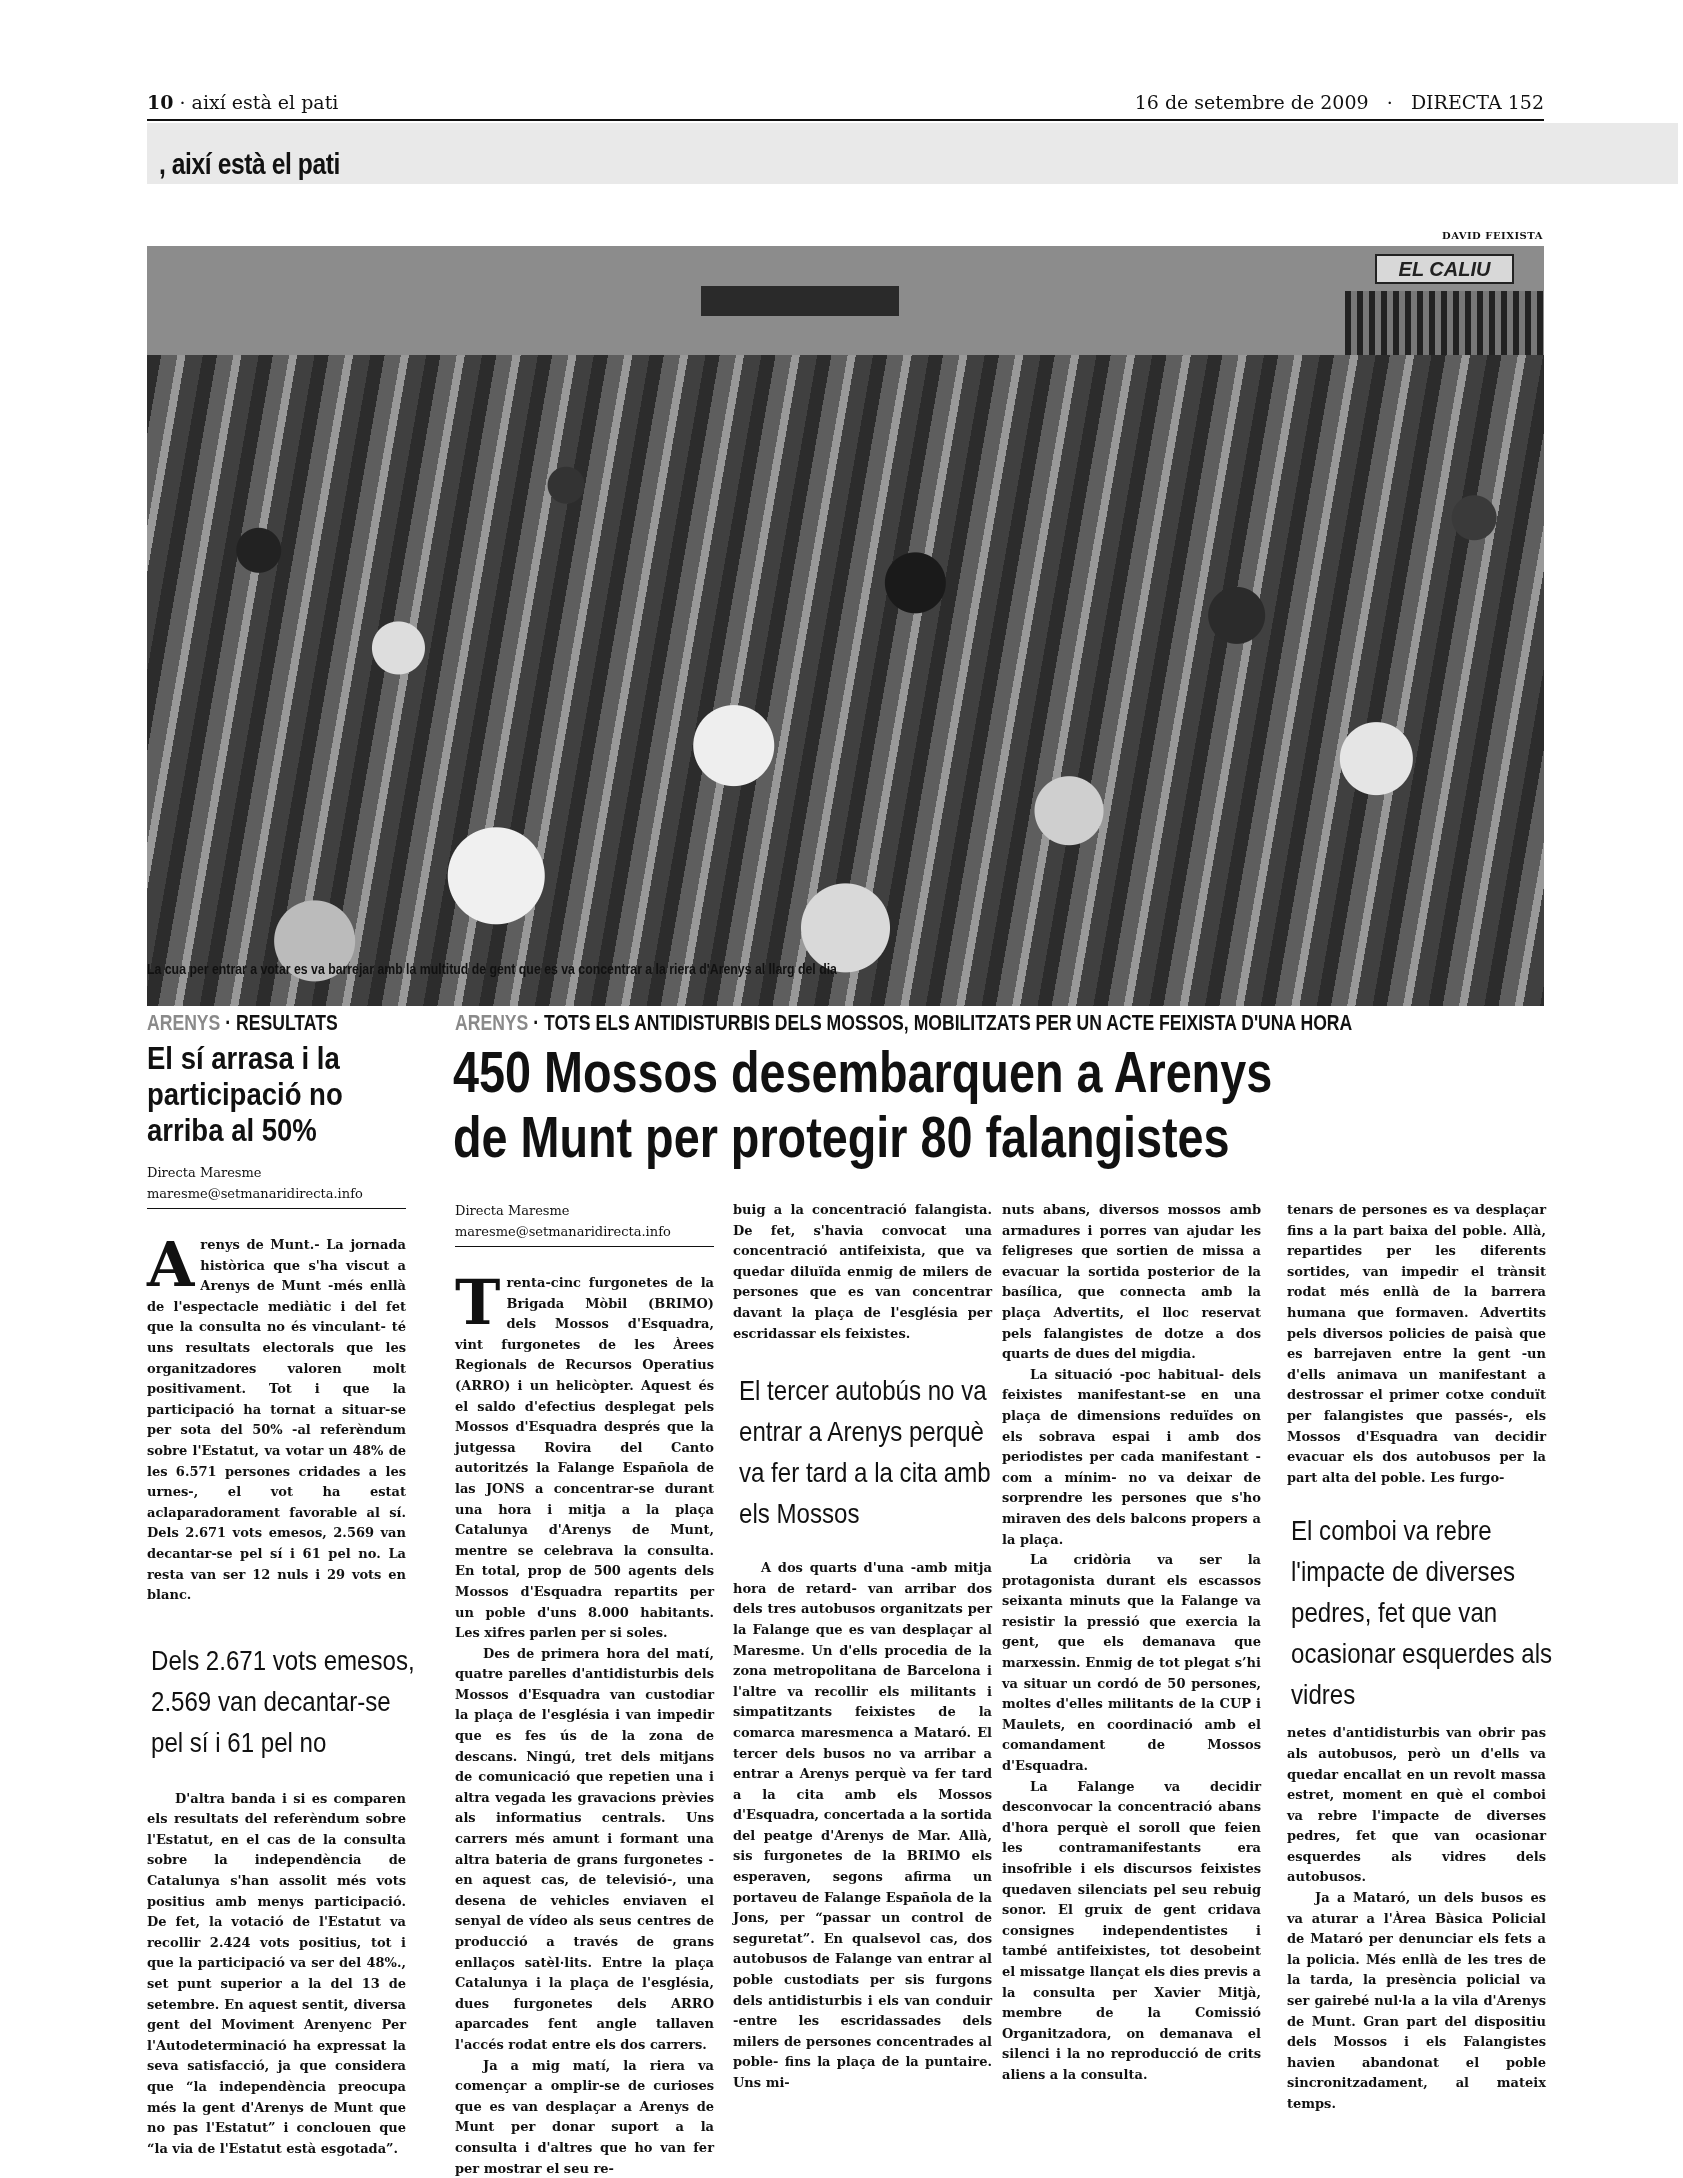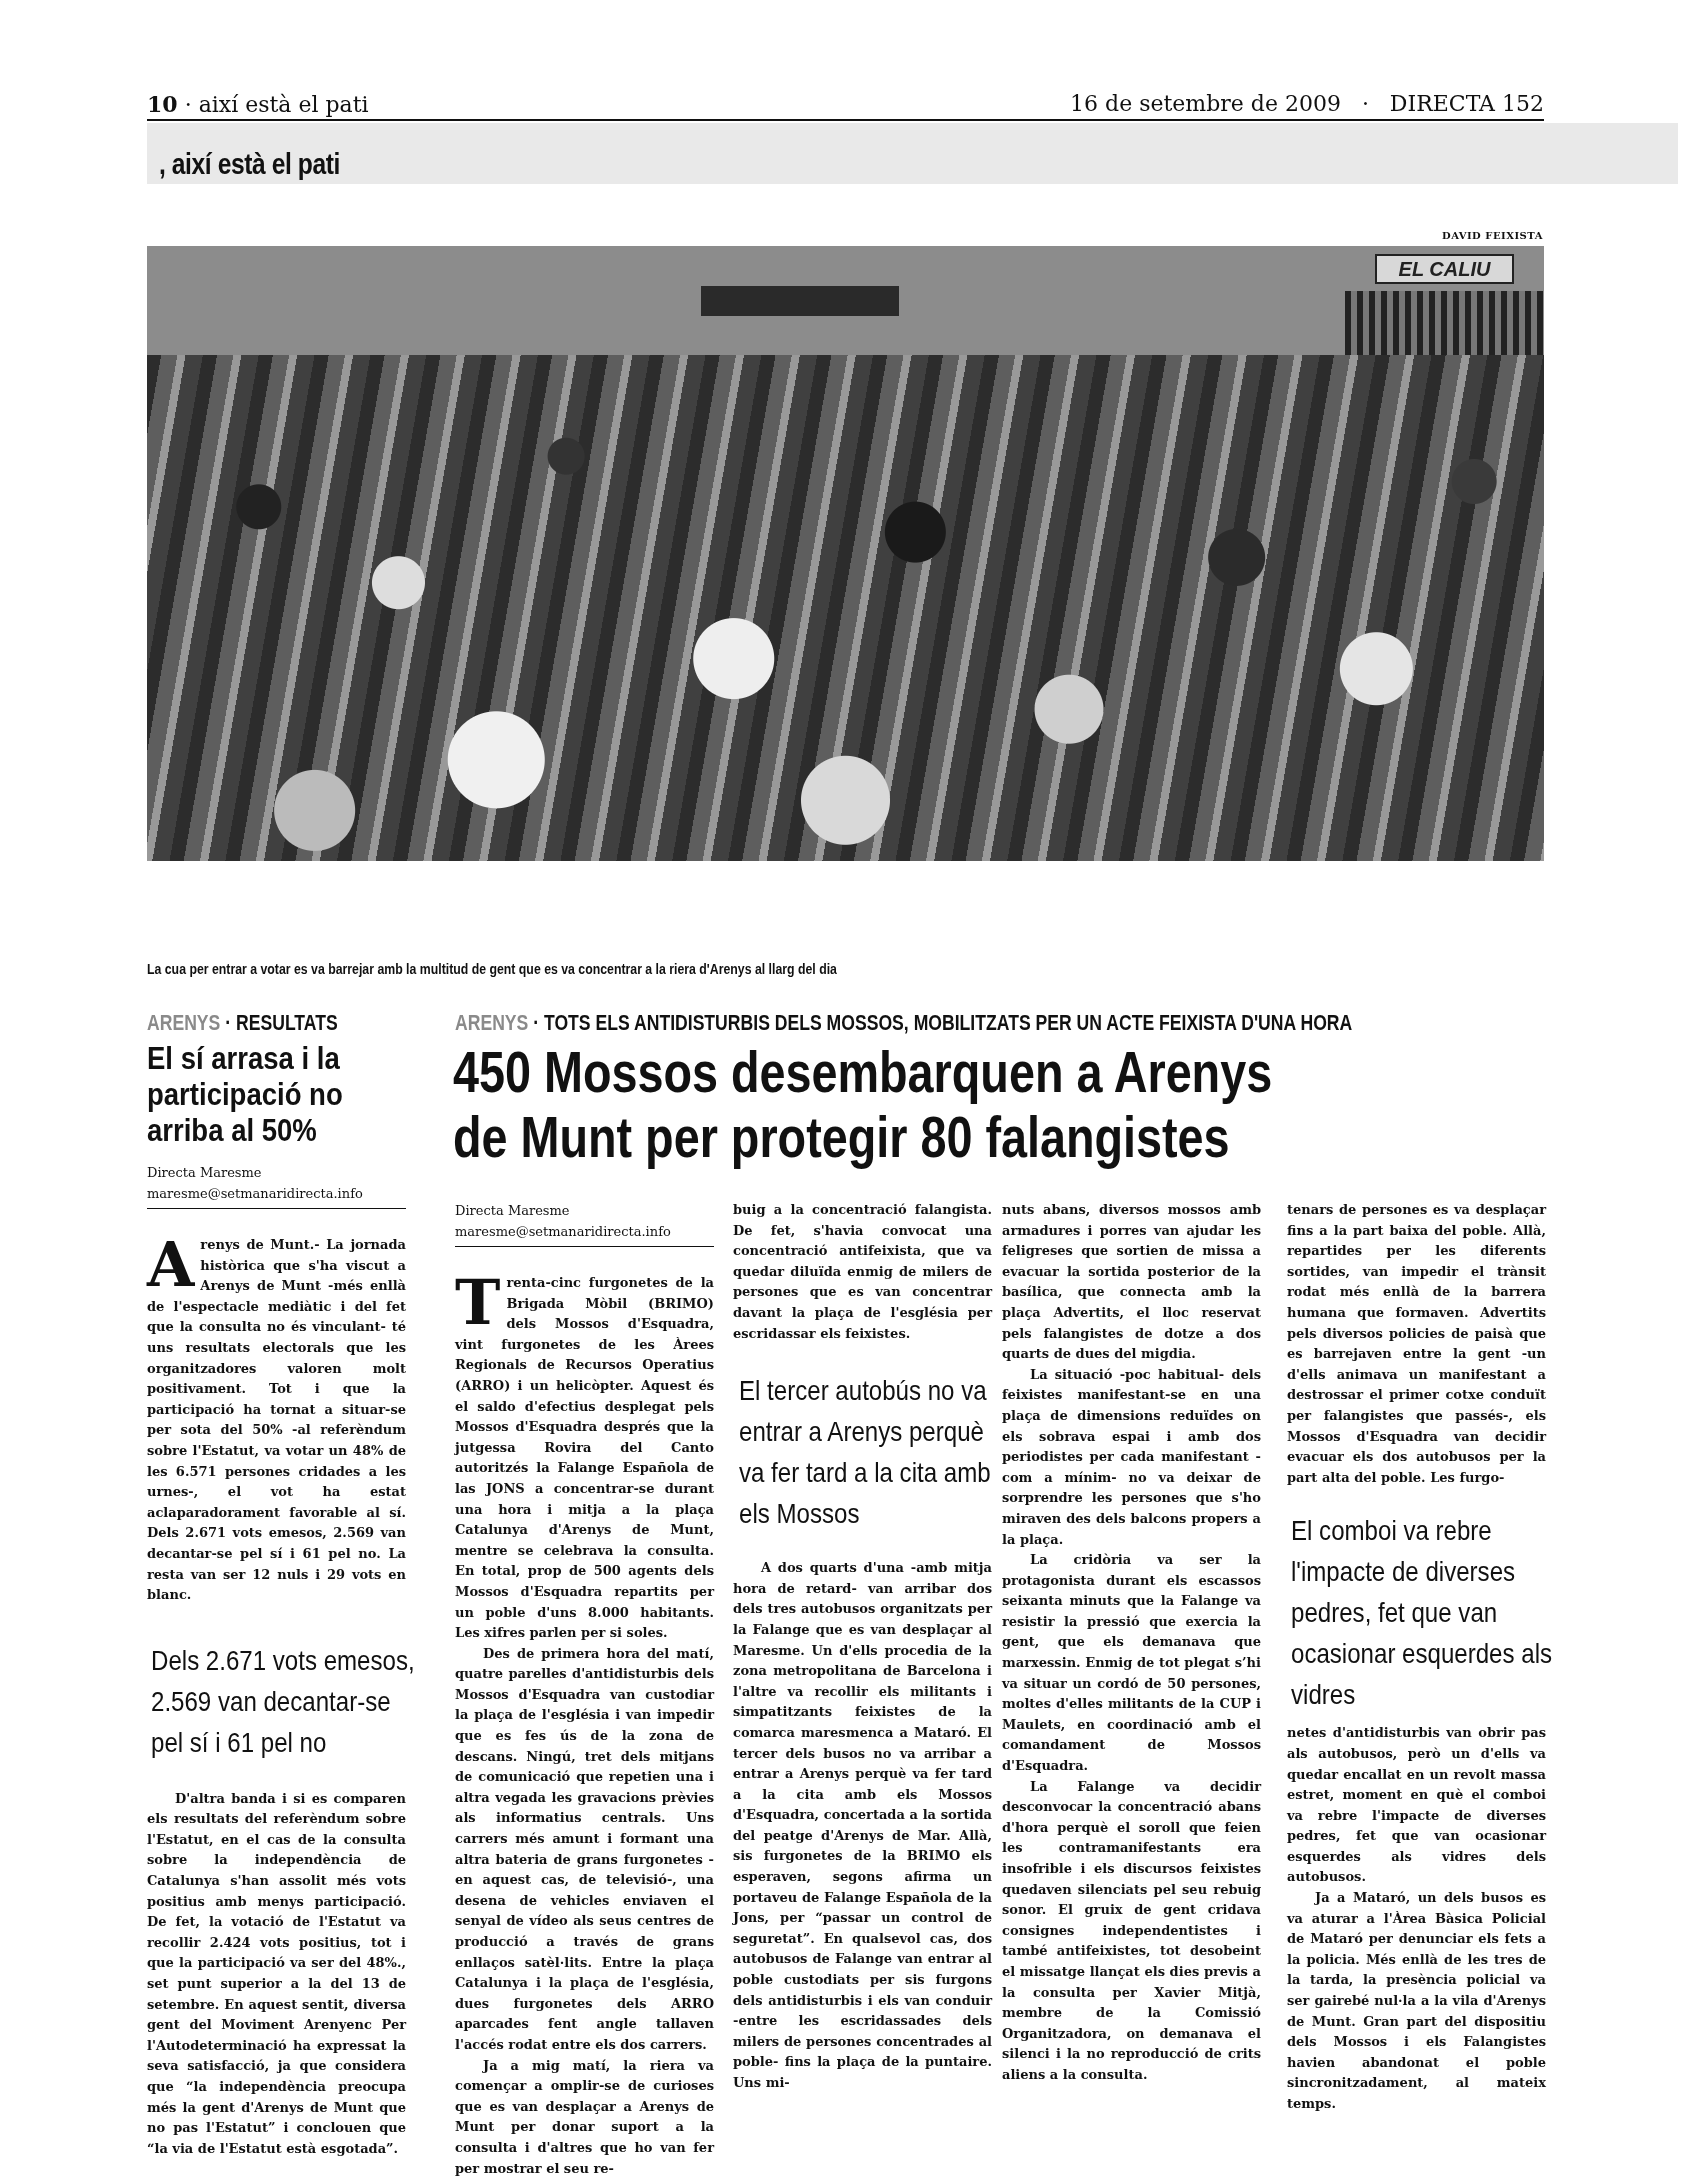--- a/index.html
+++ b/index.html
@@ -1,31 +1,31 @@
 <!DOCTYPE html>
 <html><head>
 <meta charset="utf-8">
 <style>
   * { box-sizing: border-box; margin: 0; padding: 0; }
   html, body { width: 1683px; height: 2178px; background: #ffffff; overflow: hidden; }
   body { position: relative; font-family: "DejaVu Serif", serif; color: #111; }
 
   .running-head { position: absolute; left: 147px; top: 89px; width: 1397px; height: 32px;
-    border-bottom: 2px solid #111; font-family: "DejaVu Serif", serif; font-size: 22px; }
+    border-bottom: 2px solid #111; font-family: "DejaVu Serif", serif; font-size: 19px; }
   .running-head .left { position: absolute; left: 0; top: 2px; }
   .running-head .left b { font-weight: bold; }
   .running-head .right { position: absolute; right: 0; top: 2px; }
 
   .section-band { position: absolute; left: 147px; top: 123px; width: 1531px; height: 61px; background: #e9e9e9; }
   .section-band .title { position: absolute; left: 12px; top: 24px; font-family: "Liberation Sans", sans-serif;
     font-weight: bold; font-size: 30px; letter-spacing: -0.5px; transform: scaleX(0.82); transform-origin: left top; }
 
   .photo-credit { position: absolute; right: 140px; top: 230px; font-size: 10px; font-weight: bold; letter-spacing: 0.5px; }
 
-  .photo { position: absolute; left: 147px; top: 246px; width: 1397px; height: 615px; overflow: hidden;
+  .photo { position: absolute; left: 147px; top: 246px; width: 1397px; height: 760px; overflow: hidden;
     background: linear-gradient(180deg, #6a6a6a 0%, #9a9a9a 12%, #4a4a4a 26%, #5c5c5c 45%, #3d3d3d 70%, #6b6b6b 100%); }
   .photo .bld { position: absolute; top: 0; height: 139px; background: #8c8c8c; }
   .photo .awning { position: absolute; background: #2a2a2a; }
   .photo .sign { position: absolute; left: 1228px; top: 8px; width: 139px; height: 30px; background: #d8d8d8;
     border: 2px solid #222; font-family: "Liberation Sans", sans-serif; font-weight: bold; font-style: italic;
     font-size: 20px; color: #222; text-align: center; line-height: 26px; }
   .photo .grille { position: absolute; left: 1198px; top: 45px; width: 198px; height: 94px;
     background: repeating-linear-gradient(90deg, #222 0 6px, #777 6px 12px); }
   .photo .crowd { position: absolute; left: 0; right: 0; top: 109px; bottom: 0;
     background:

